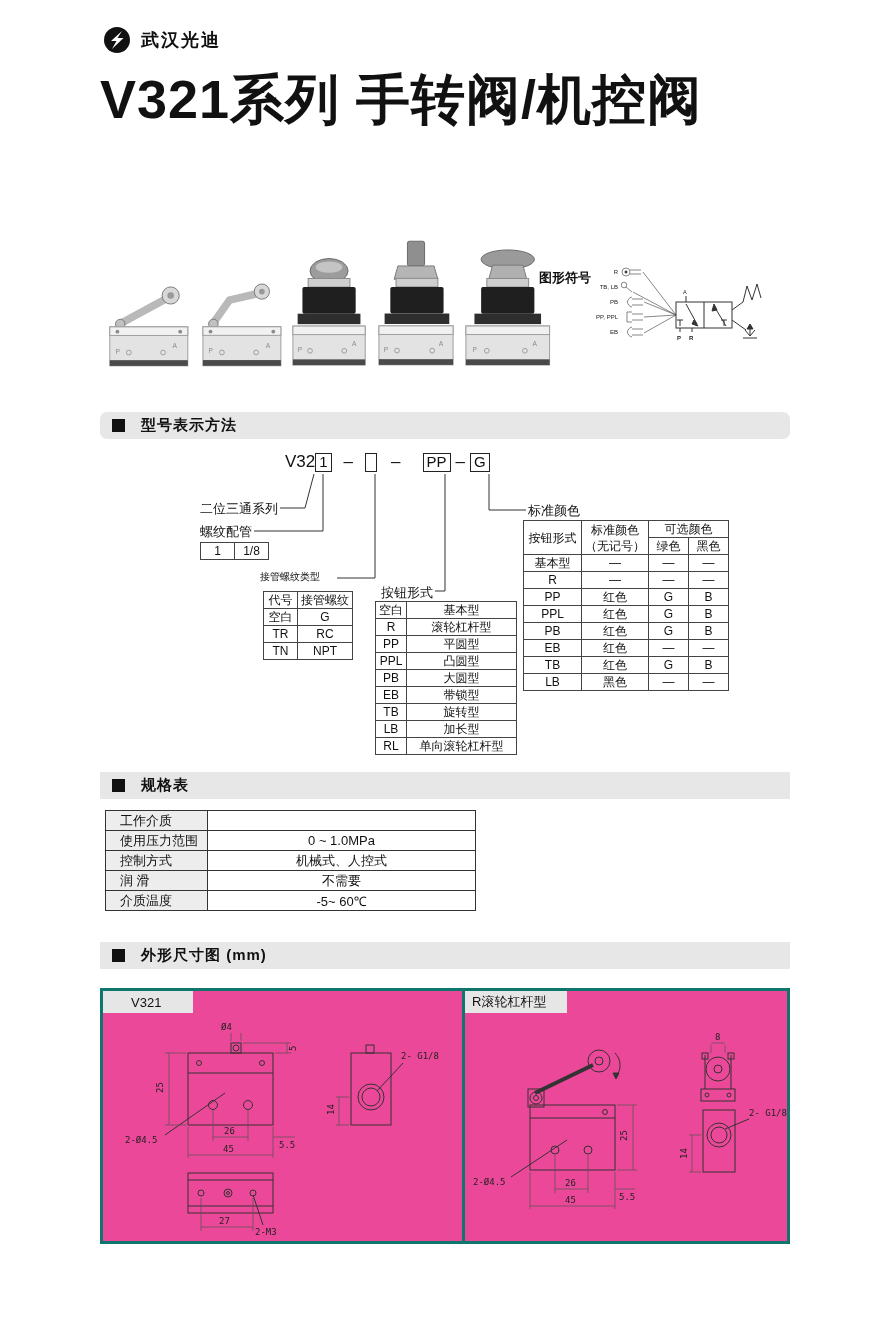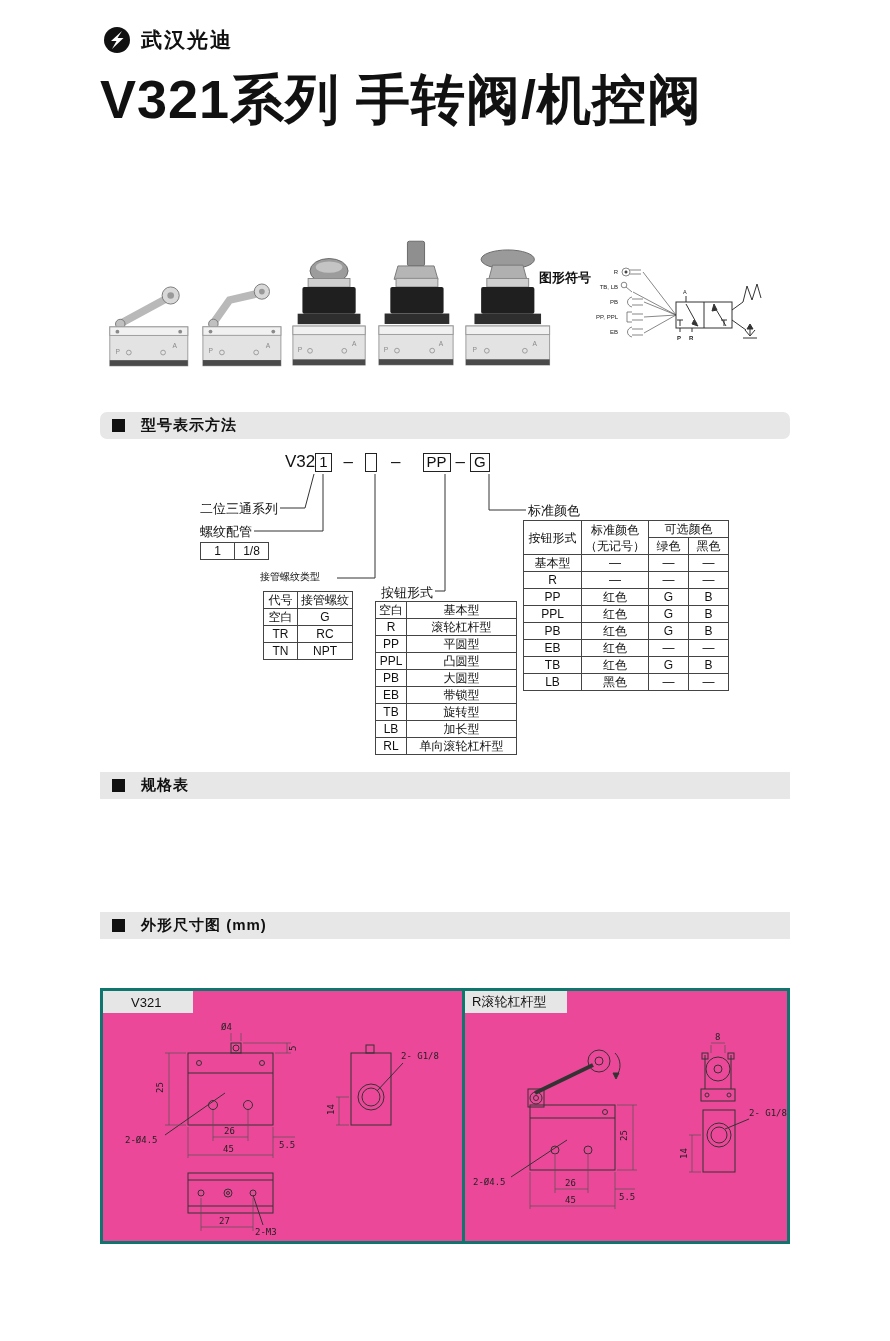--- a/index.html
+++ b/index.html
@@ -1,37 +1,37 @@
 <!DOCTYPE html>
 <html><head>
 <meta charset="utf-8">
 <style>
   * { margin:0; padding:0; box-sizing:border-box; }
   body { background:#fff; font-family:"Liberation Sans", sans-serif; color:#111; }
   .page { position:relative; width:890px; height:1341px; background:#fff; overflow:hidden; }
 
   
   .logo-row { position:absolute; left:103px; top:26px; display:flex; align-items:center; gap:10px; }
-  .brand-name { font-size:21px; font-weight:bold; letter-spacing:2px; }
+  .brand-name { font-size:18px; font-weight:bold; letter-spacing:2px; }
   .page-title { position:absolute; left:100px; top:64px; font-size:54px; font-weight:600; letter-spacing:1px; white-space:nowrap; }
 
   
   .products { position:absolute; left:106px; top:232px; width:445px; height:142px; display:flex; align-items:flex-end; gap:9px; }
   .product { display:block; }
 
   
   .symbol-block { position:absolute; left:532px; top:260px; width:238px; height:106px; }
   .symbol-label { position:absolute; left:7px; top:9px; font-size:13px; font-weight:bold; }
   .symbol-svg { position:absolute; left:64px; top:0; }
 
   
   .sec-header { position:absolute; left:100px; width:690px; height:27px; background:#e7e7e7; display:flex; align-items:center; padding-left:12px; gap:16px; }
   .sec-square { width:13px; height:13px; background:#111; }
   .sec-title { font-size:15px; font-weight:bold; letter-spacing:1px; }
-  .sec1 { top:412px;border-radius:7px; } .sec2 { top:772px; } .sec3 { top:912px; }
+  .sec1 { top:412px;border-radius:7px; } .sec2 { top:772px; } .sec3 { top:942px; }
 
   
   .model-diagram { position:absolute; left:100px; top:444px; width:690px; height:326px; }
   .leader-svg { position:absolute; left:0; top:0; }
   .code-row { position:absolute; left:185px; top:8px; height:20px; display:flex; align-items:center; font-size:17px; }
   .code-box { display:inline-block; border:1.5px solid #222; min-width:12px; height:19px; line-height:16px; text-align:center; padding:0 3px; font-size:15px; }
   .m-lbl { position:absolute; font-size:13px; white-space:nowrap; }
   .lbl-series { left:100px; top:56px; }
   .lbl-thread-pipe { left:100px; top:79px; }
   .lbl-thread-type { left:160px; top:126px; font-size:10px;font-family:Liberation Serif, serif; }
@@ -386,20 +386,44 @@
           </tr>
     </tbody>
       </table>
   </div>
 
   <div class="sec-header sec2">
     <div class="sec-square"></div>
     <div class="sec-title">规格表</div>
   </div>
 
+  <table class="spec-table">
+    <tbody>
+        <tr>
+          <td class="k">工作介质</td>
+          <td class="v"></td>
+        </tr>
+    <tr>
+          <td class="k">使用压力范围</td>
+          <td class="v">0 ~ 1.0MPa</td>
+        </tr>
+    <tr>
+          <td class="k">控制方式</td>
+          <td class="v">机械式、人控式</td>
+        </tr>
+    <tr>
+          <td class="k">润 滑</td>
+          <td class="v">不需要</td>
+        </tr>
+    <tr>
+          <td class="k">介质温度</td>
+          <td class="v">-5~ 60℃</td>
+        </tr>
+  </tbody>
+    </table>
 
   <div class="sec-header sec3">
     <div class="sec-square"></div>
     <div class="sec-title">外形尺寸图 (mm)</div>
   </div>
 
   <div class="dims-row">
     <div class="dim-panel panel1">
       <div class="panel-tab tab1">V321</div>
       <svg class="dim-svg" width="360" height="228" viewBox="0 0 360 228">

